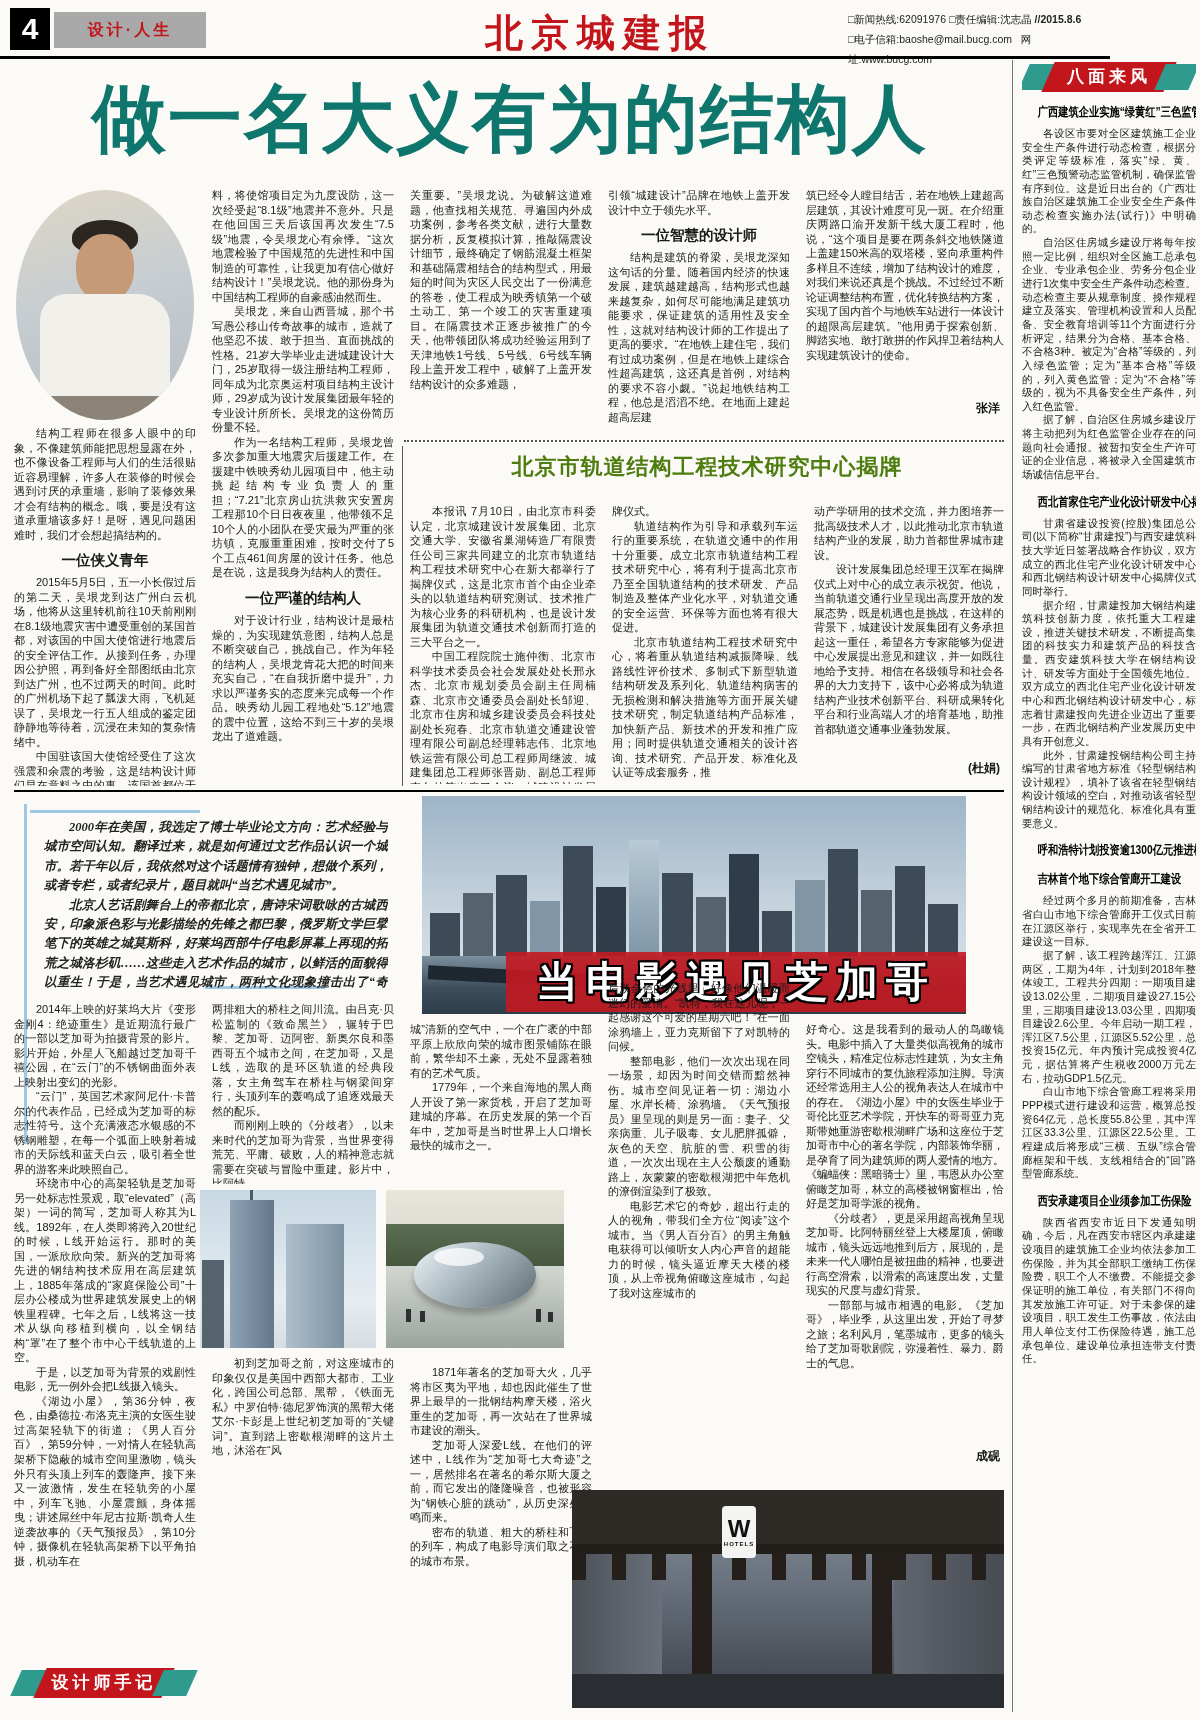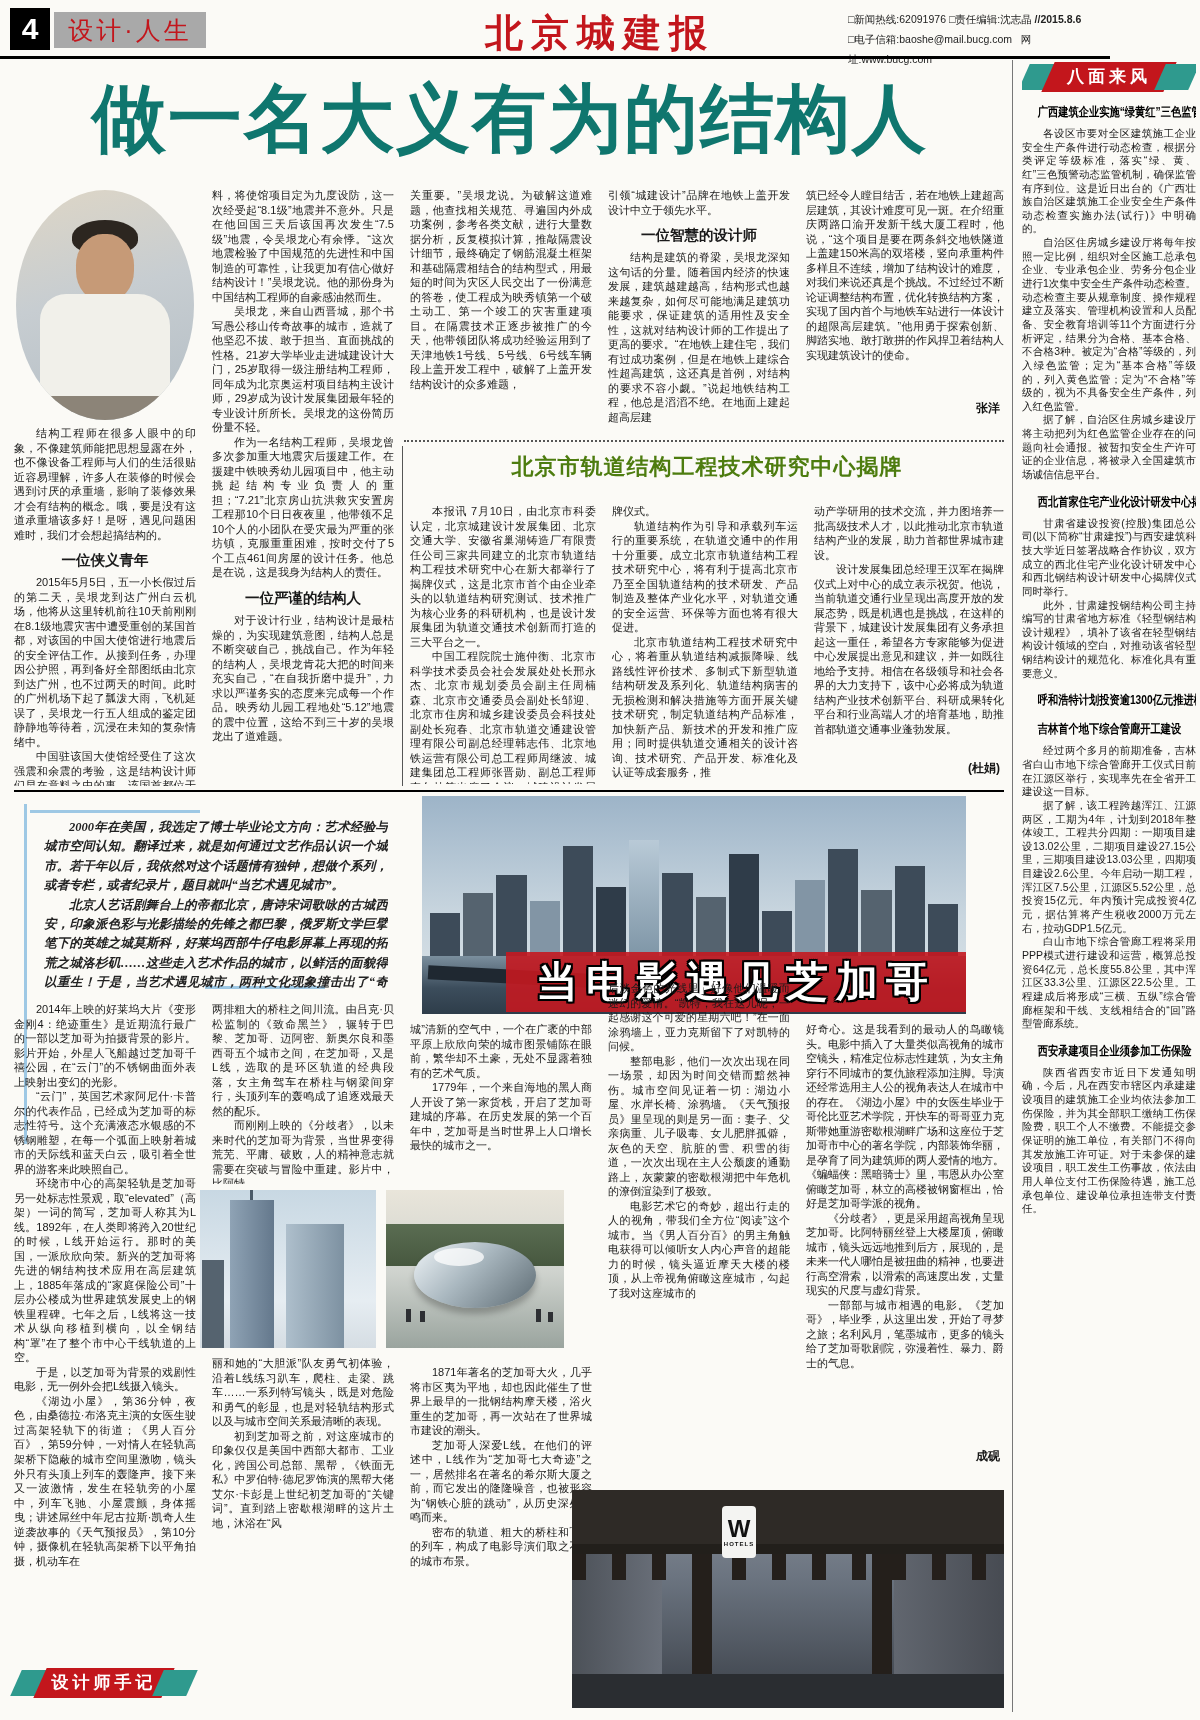--- a/index.html
+++ b/index.html
@@ -2,21 +2,21 @@
 <html><head>
 <meta charset="utf-8">
 <style>
   html,body{margin:0;padding:0;background:#e8e6e0;}
   .page{position:relative;width:1200px;height:1720px;margin:0 auto;background:#fbfaf6;
         font-family:"Liberation Sans","DejaVu Sans",sans-serif;color:#141414;overflow:hidden;}
   .abs{position:absolute;}
   
   .pageno{background:#000;color:#fff;font-weight:bold;font-size:30px;display:flex;align-items:center;justify-content:center;}
   .section-box{background:#a9a9a9;display:flex;align-items:center;justify-content:center;}
-  .section-box span{color:#c3161c;font-weight:normal;font-size:25px;letter-spacing:3px;}
+  .section-box span{color:#c3161c;font-weight:bold;font-size:16px;letter-spacing:3px;}
   .masthead{text-align:center;font-size:38px;font-weight:900;color:#c3161c;letter-spacing:8px;}
   .info{font-size:10.5px;color:#222;line-height:1.9;}
   .info b{font-weight:bold;}
   .rule{background:#000;}
   
   .col{font-size:11px;line-height:1.32;text-align:justify;color:#1a1a1a;overflow:hidden;}
   .col p{margin:0;text-indent:2em;}
   .col p.noind{text-indent:0;}
   .subhead{font-weight:bold;text-align:center;font-size:14.5px;margin:9px 0 5px;}
   .headline{display:flex;align-items:center;justify-content:center;font-size:74px;font-weight:900;
@@ -229,21 +229,20 @@
     <div class="bean-hi"></div>
     <div class="ppl">
       <i style="left:20px"></i>
         <i style="left:34px;height:11px"></i>
         <i style="left:150px"></i>
         <i style="left:162px;height:10px"></i>
     </div>
   </div>
 
   <div class="abs col" style="left:212px;top:1356px;width:182px;height:356px;">
-    <p class="noind">丽和她的“大胆派”队友勇气初体验，沿着L线练习趴车，爬柱、走梁、跳车……一系列特写镜头，既是对危险和勇气的彰显，也是对轻轨结构形式以及与城市空间关系最清晰的表现。</p>
     <p>初到芝加哥之前，对这座城市的印象仅仅是美国中西部大都市、工业化，跨国公司总部、黑帮，《铁面无私》中罗伯特·德尼罗饰演的黑帮大佬艾尔·卡彭是上世纪初芝加哥的“关键词”。直到踏上密歇根湖畔的这片土地，沐浴在“风</p>
   </div>
 
   <div class="abs col" style="left:410px;top:1022px;width:182px;height:162px;">
     <p class="noind">城”清新的空气中，一个在广袤的中部平原上欣欣向荣的城市图景铺陈在眼前，繁华却不土豪，无处不显露着独有的艺术气质。</p>
     <p>1779年，一个来自海地的黑人商人开设了第一家货栈，开启了芝加哥建城的序幕。在历史发展的第一个百年中，芝加哥是当时世界上人口增长最快的城市之一。</p>
   </div>
   <div class="abs col" style="left:410px;top:1356px;width:182px;height:356px;margin-top:9px;">
     <p>1871年著名的芝加哥大火，几乎将市区夷为平地，却也因此催生了世界上最早的一批钢结构摩天楼，浴火重生的芝加哥，再一次站在了世界城市建设的潮头。</p>
     <p>芝加哥人深爱L线。在他们的评述中，L线作为“芝加哥七大奇迹”之一，居然排名在著名的希尔斯大厦之前，而它发出的隆隆噪音，也被形容为“钢铁心脏的跳动”，从历史深处轰鸣而来。</p>
@@ -300,20 +299,21 @@
         <p>各设区市要对全区建筑施工企业安全生产条件进行动态检查，根据分类评定等级标准，落实“绿、黄、红”三色预警动态监管机制，确保监管有序到位。这是近日出台的《广西壮族自治区建筑施工企业安全生产条件动态检查实施办法(试行)》中明确的。</p>
         <p>自治区住房城乡建设厅将每年按照一定比例，组织对全区施工总承包企业、专业承包企业、劳务分包企业进行1次集中安全生产条件动态检查。动态检查主要从规章制度、操作规程建立及落实、管理机构设置和人员配备、安全教育培训等11个方面进行分析评定，结果分为合格、基本合格、不合格3种。被定为“合格”等级的，列入绿色监管；定为“基本合格”等级的，列入黄色监管；定为“不合格”等级的，视为不具备安全生产条件，列入红色监管。</p>
         <p>据了解，自治区住房城乡建设厅将主动把列为红色监管企业存在的问题向社会通报。被暂扣安全生产许可证的企业信息，将被录入全国建筑市场诚信信息平台。</p>
       </div>
     </div>
 
     <div class="sb-item">
       <h3 class="sb-title">西北首家住宅产业化设计研发中心揭牌</h3>
       <div class="sb-body">
         <p>甘肃省建设投资(控股)集团总公司(以下简称“甘肃建投”)与西安建筑科技大学近日签署战略合作协议，双方成立的西北住宅产业化设计研发中心和西北钢结构设计研发中心揭牌仪式同时举行。</p>
+        <p>据介绍，甘肃建投加大钢结构建筑科技创新力度，依托重大工程建设，推进关键技术研发，不断提高集团的科技实力和建筑产品的科技含量。西安建筑科技大学在钢结构设计、研发等方面处于全国领先地位。双方成立的西北住宅产业化设计研发中心和西北钢结构设计研发中心，标志着甘肃建投向先进企业迈出了重要一步，在西北钢结构产业发展历史中具有开创意义。</p>
         <p>此外，甘肃建投钢结构公司主持编写的甘肃省地方标准《轻型钢结构设计规程》，填补了该省在轻型钢结构设计领域的空白，对推动该省轻型钢结构设计的规范化、标准化具有重要意义。</p>
       </div>
     </div>
 
     <div class="sb-item">
       <h3 class="sb-title">呼和浩特计划投资逾1300亿元推进棚改</h3>
     </div>
 
     <div class="sb-item">
       <h3 class="sb-title">吉林首个地下综合管廊开工建设</h3>

